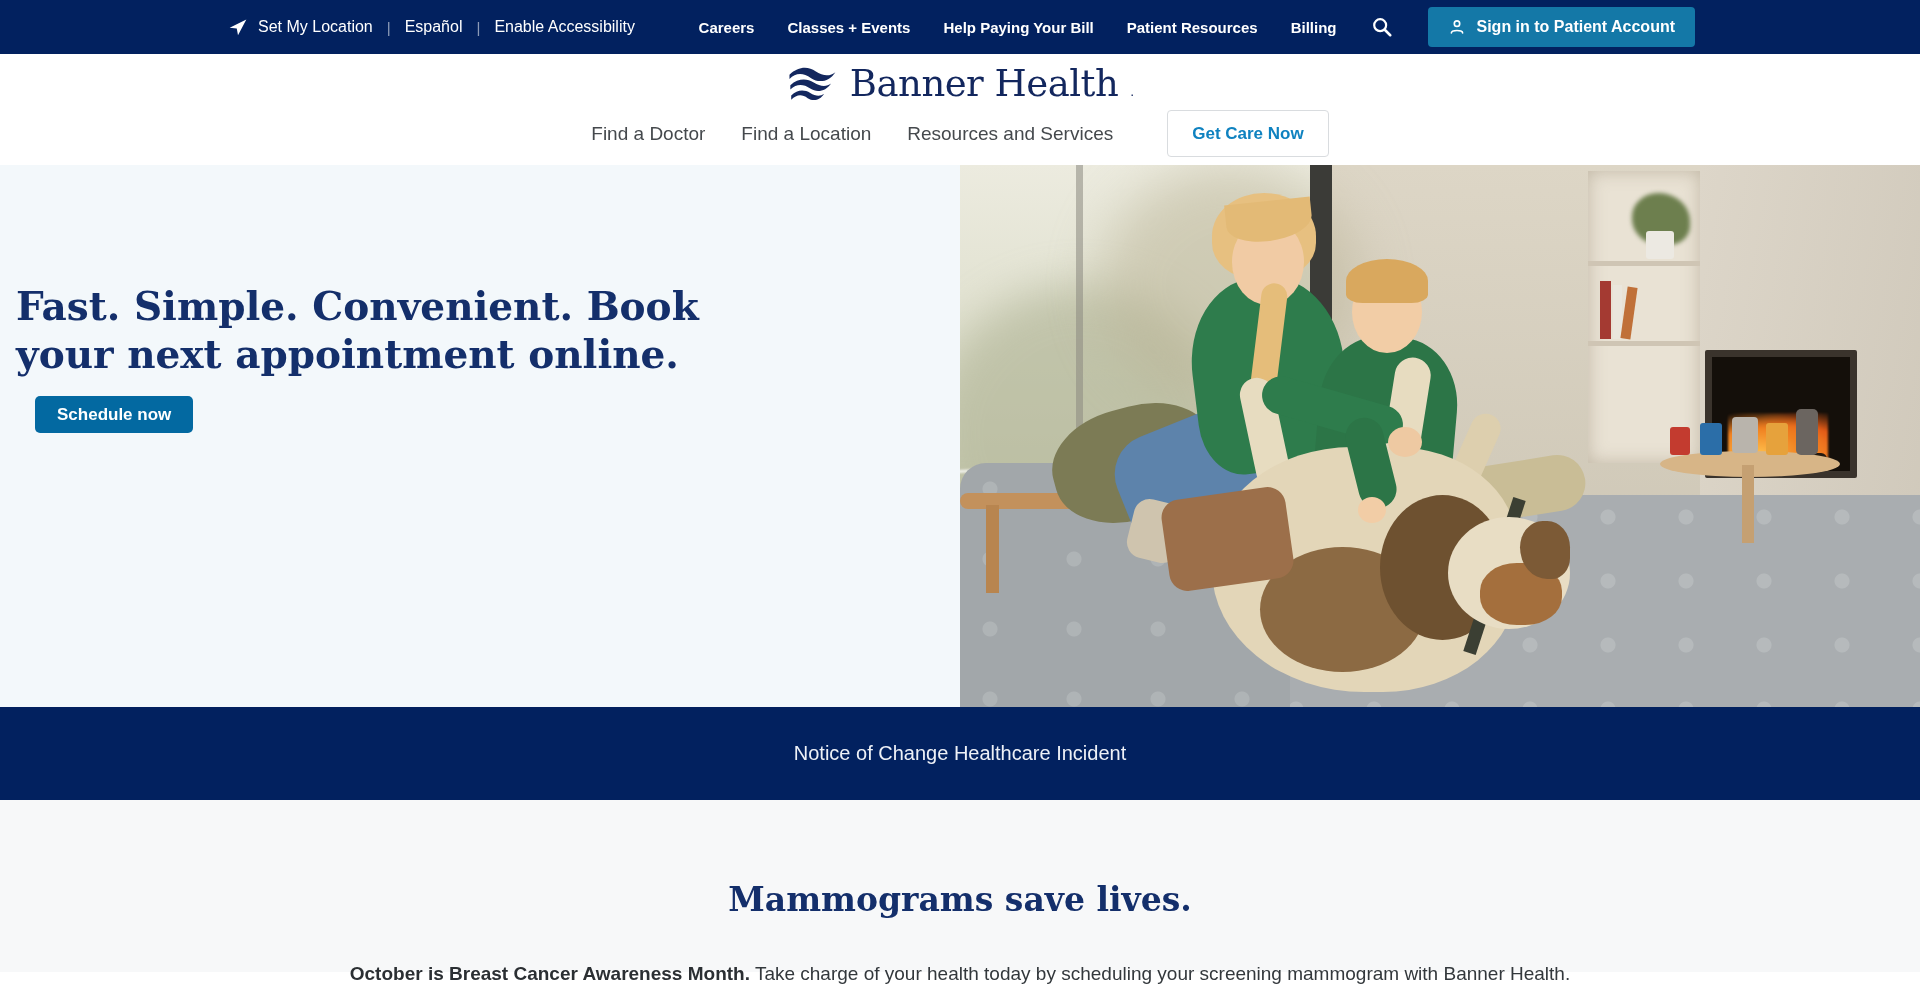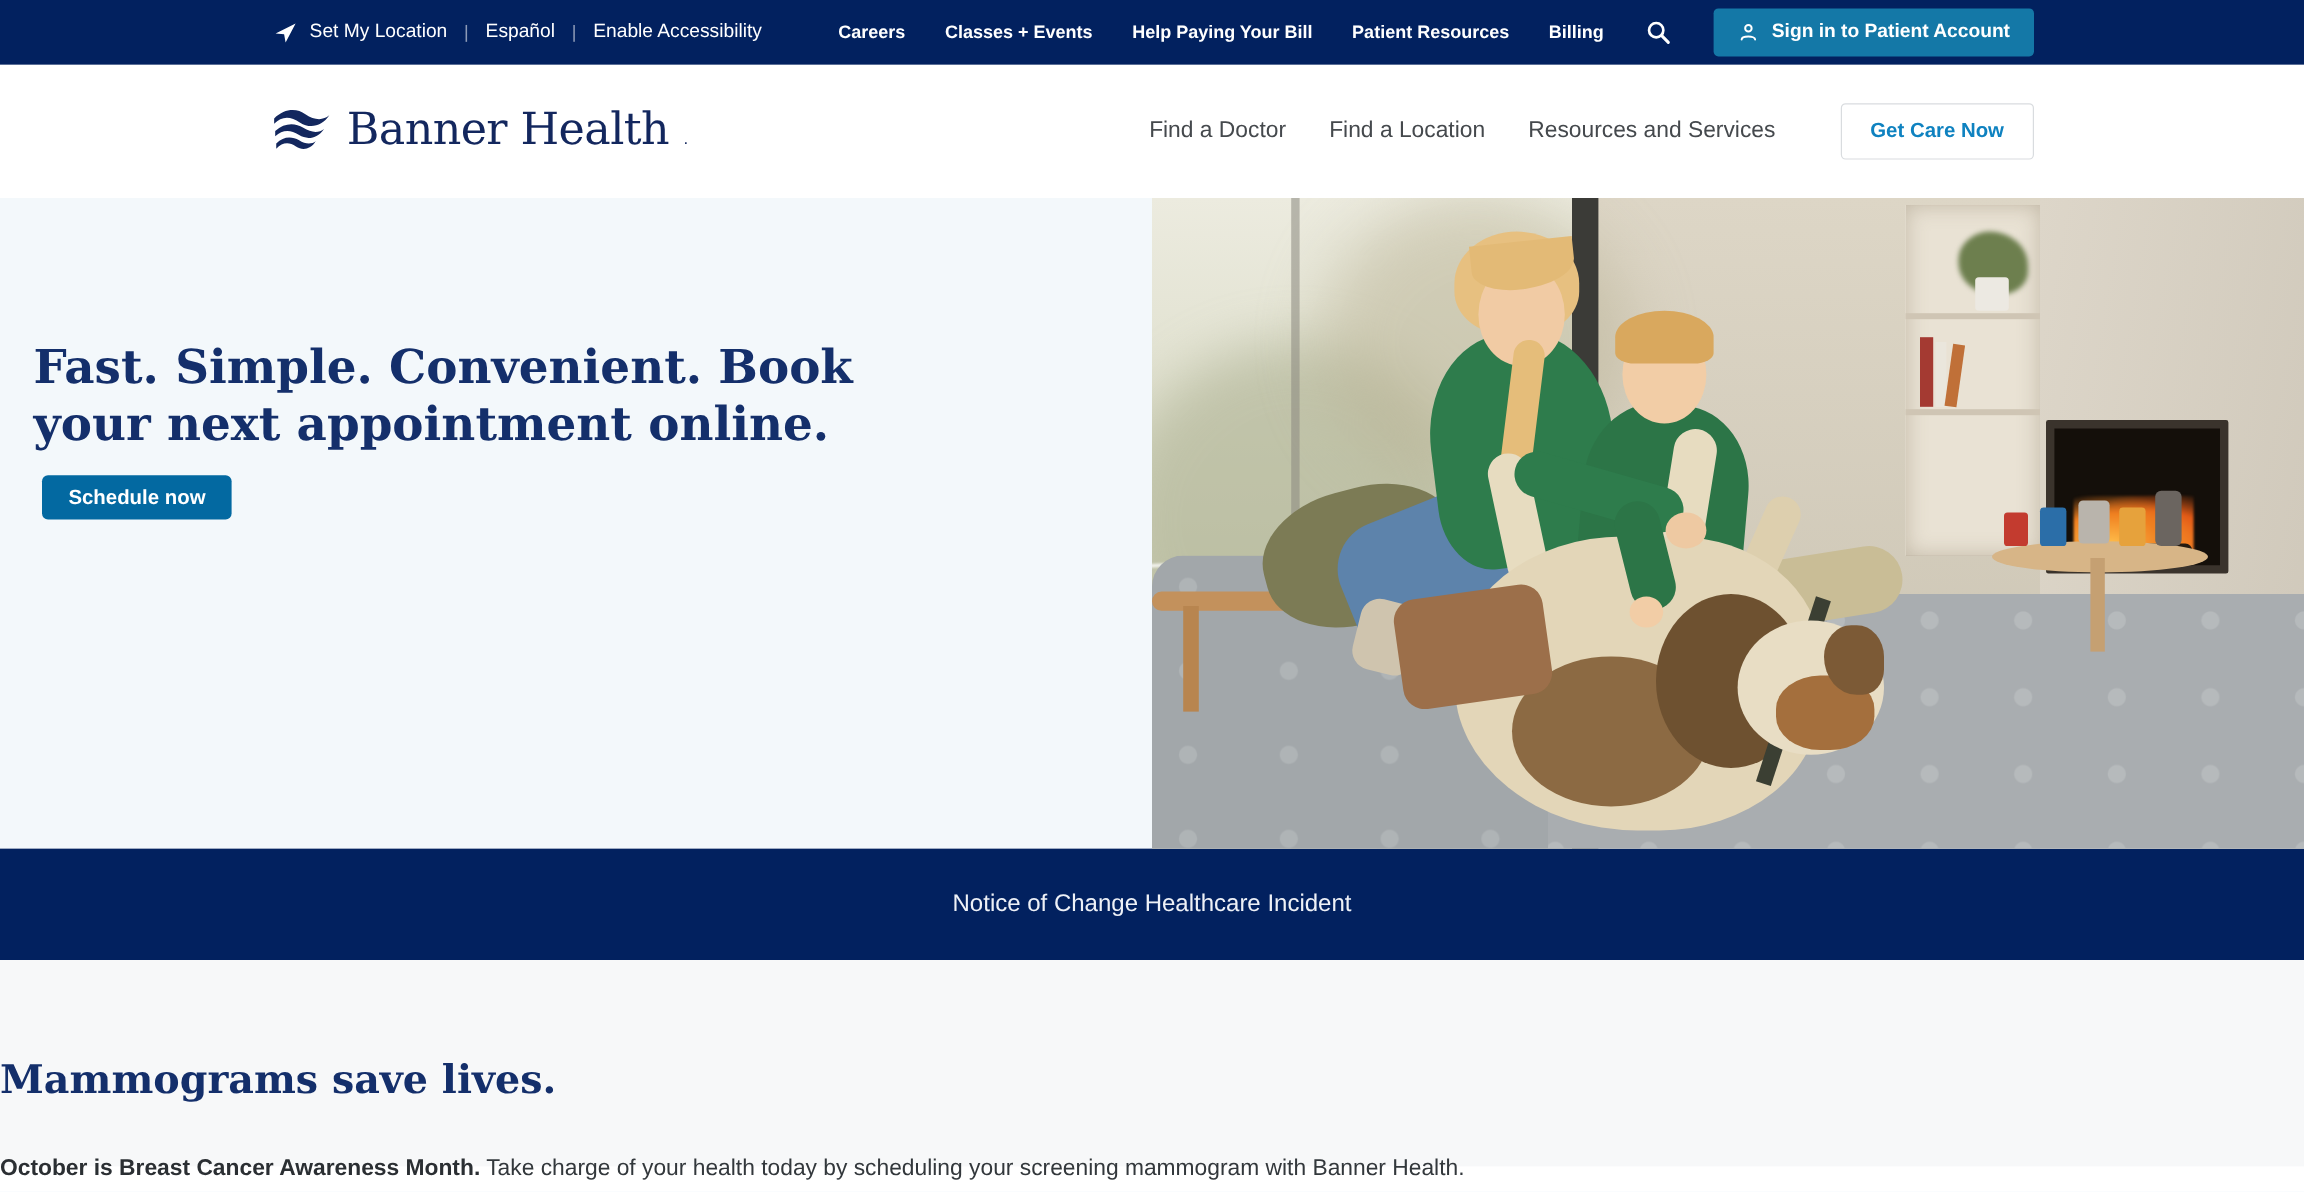--- a/index.html
+++ b/index.html
@@ -13,32 +13,32 @@
   .topbar-left { display: flex; align-items: center; gap: 14px; color: #fff; font-size: 16px; text-align: right; }
   .topbar-left .util { color: #fff; cursor: pointer; display: flex; align-items: center; gap: 10px; }
   .pipe { color: rgba(255,255,255,.55); font-size: 15px; }
   .topbar-right { display: flex; align-items: center; gap: 33px; }
   .topbar-link { color: #fff; font-size: 15px; cursor: pointer; white-space: nowrap; font-weight: bold; }
   .search-btn { width: 26px; height: 26px; display: flex; align-items: center; justify-content: center; cursor: pointer; }
   .signin-btn { height: 40px; padding: 0 20px; background: #1478a7; border-radius: 4px; display: flex; align-items: center; gap: 10px; color: #fff; font-size: 16px; font-weight: bold; cursor: pointer; border: none; }
 
   
   .header { height: 111px; background: #fff; display: flex; align-items: center; }
-  .header-inner { width: 100%; padding: 0 225px 0 225px; display: flex; justify-content: space-between; align-items: flex-start; }
+  .header-inner { width: 100%; padding: 0 225px 0 225px; display: flex; justify-content: space-between; align-items: center; flex-direction: column; }
   .logo { display: flex; align-items: baseline; gap: 12px; cursor: pointer; }
   .logo-icon { align-self: center; }
   .logo-text { font-family: "DejaVu Serif", serif; font-size: 37px; color: #13275e; letter-spacing: -0.5px; }
   .logo-reg { font-size: 14px; color: #13275e; }
   .main-nav { display: flex; align-items: center; gap: 36px; }
   .nav-link { font-size: 19px; color: #45494d; cursor: pointer; white-space: nowrap; }
   .getcare-btn { margin-left: 18px; height: 47px; padding: 0 24px; background: #fff; border: 1px solid #d9dcdf; border-radius: 4px; color: #0f82c0; font-size: 17px; font-weight: bold; cursor: pointer; display: flex; align-items: center; }
 
   
   .hero { position: relative; height: 542px; background: #f3f8fb; }
-  .hero-copy { position: absolute; left: 28px; top: 118px; width: 720px; }
+  .hero-copy { position: absolute; left: 16px; top: 118px; width: 720px; }
   .hero-h1 { margin: 0; font-family: "DejaVu Serif", serif; font-weight: bold; font-size: 39px; line-height: 1.22; color: #142f6b; }
   .hero-cta { position: absolute; left: 35px; top: 231px; height: 37px; padding: 0 22px; background: #0369a1; border: none; border-radius: 5px; color: #fff; font-size: 17px; font-weight: bold; cursor: pointer; }
 
   
   .hero-photo { position: absolute; right: 0; top: 0; width: 960px; height: 542px; overflow: hidden; background: linear-gradient(#ddd6c6, #c9c2b1); }
   .hero-photo div { position: absolute; }
   .ph-window { left: 0; top: 0; width: 365px; height: 542px; background: linear-gradient(#ecebdf, #d6d8c2 55%, #b9b8a0); }
   .ph-trees { left: -30px; top: 120px; width: 300px; height: 300px; background: #a9ad8d; border-radius: 50%; filter: blur(22px); opacity: .55; }
   .ph-trees2 { left: 140px; top: 0px; width: 260px; height: 240px; background: #b9b294; border-radius: 50%; filter: blur(26px); opacity: .5; }
   .ph-wire { left: -10px; top: 295px; width: 400px; height: 3px; background: rgba(255,255,255,.8); transform: rotate(-3deg); filter: blur(1px); }
@@ -94,21 +94,21 @@
   .ph-mug-blue { left: 740px; top: 258px; width: 22px; height: 32px; background: #2b6ea8; border-radius: 3px; }
   .ph-mug-gray { left: 772px; top: 252px; width: 26px; height: 36px; background: #b9b4ac; border-radius: 4px; }
   .ph-mug-yellow { left: 806px; top: 258px; width: 22px; height: 32px; background: #e6a23c; border-radius: 3px; }
   .ph-thermos { left: 836px; top: 244px; width: 22px; height: 46px; background: #6b6560; border-radius: 5px; }
 
   
   .notice { height: 93px; background: #02215f; display: flex; align-items: center; justify-content: center; }
   .notice-link { color: #eef1f7; font-size: 20px; cursor: pointer; }
 
   
-  .section { position: relative; height: 172px; background: #f7f8f9; text-align: left; }
+  .section { position: relative; height: 172px; background: #f7f8f9; text-align: center; }
   .section-h2 { position: absolute; left: 0; right: 0; top: 80px; margin: 0; font-family: "DejaVu Serif", serif; font-weight: bold; font-size: 33px; color: #142f6b; }
   .section-p { position: absolute; left: 0; right: 0; top: 163px; margin: 0; font-size: 19px; color: #33383c; }
   .section-p strong { color: #2b2f33; }
 
   .icon-svg { display: block; }
 </style>
 </head>
 <body>
 
 <div class="page">

